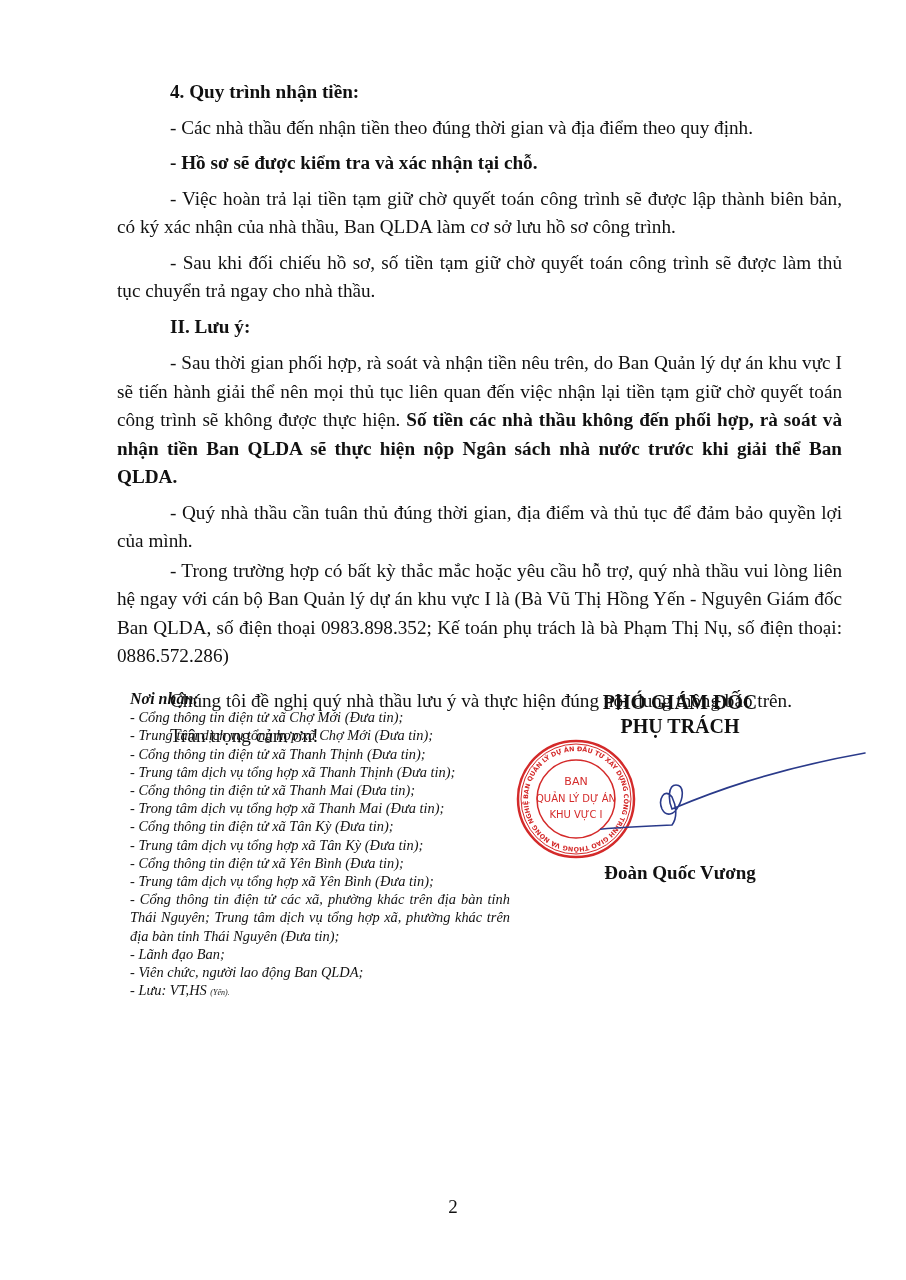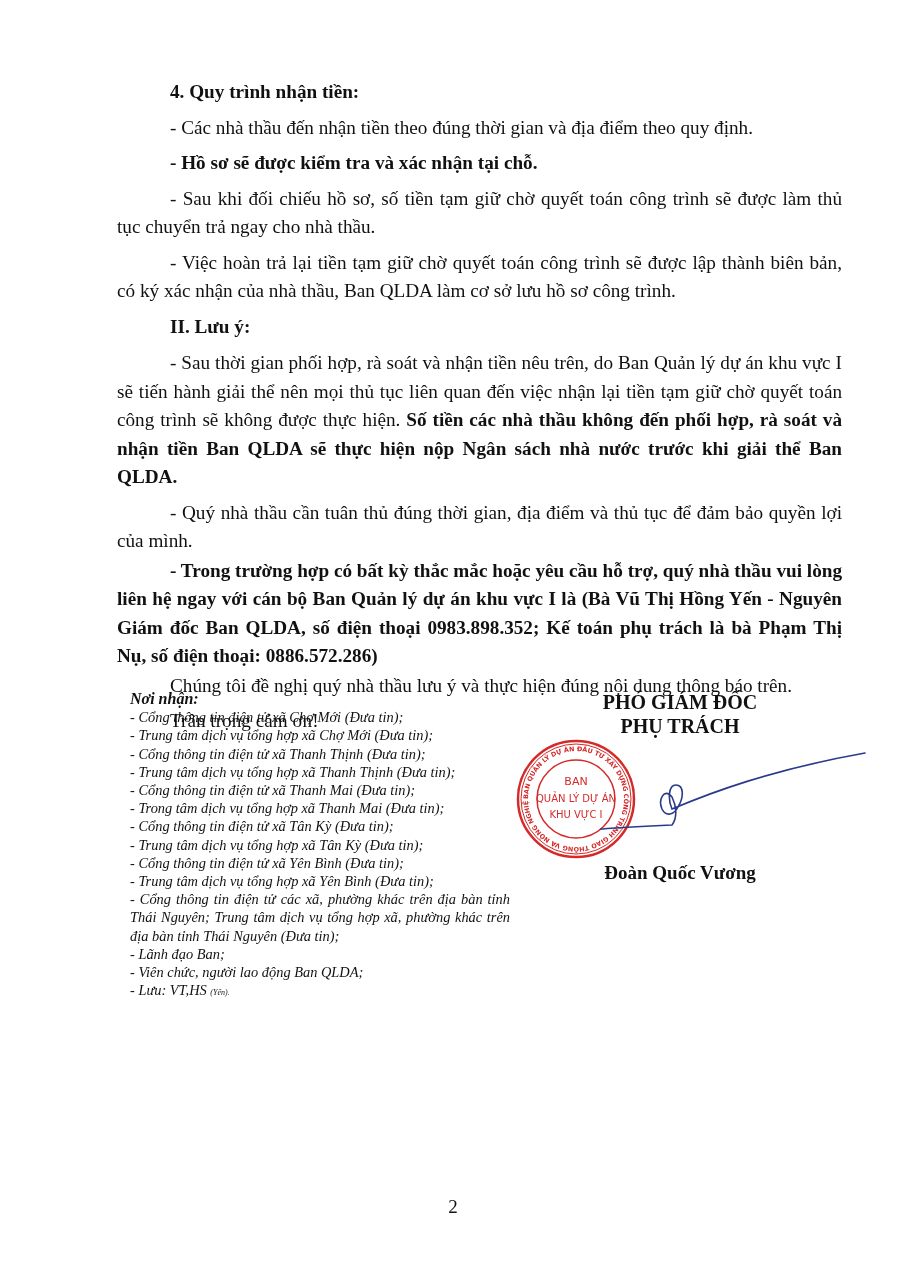--- a/index.html
+++ b/index.html
@@ -25,29 +25,29 @@
 </style>
 </head>
 <body>
 
 <div class="page">
 
   <div class="body-text" style="top:78px;">
     <p class="para heading" style="margin-bottom:7px;">4. Quy trình nhận tiền:</p>
     <p class="para" style="margin-bottom:7px;">- Các nhà thầu đến nhận tiền theo đúng thời gian và địa điểm theo quy định.</p>
     <p class="para" style="margin-bottom:7px;font-weight:bold;">- Hồ sơ sẽ được kiểm tra và xác nhận tại chỗ.</p>
+    <p class="para" style="margin-bottom:7px;">- Việc hoàn trả lại tiền tạm giữ chờ quyết toán công trình sẽ được lập thành biên bản, có ký xác nhận của nhà thầu, Ban QLDA làm cơ sở lưu hồ sơ công trình.</p>
     <p class="para" style="margin-bottom:7px;">- Sau khi đối chiếu hồ sơ, số tiền tạm giữ chờ quyết toán công trình sẽ được làm thủ tục chuyển trả ngay cho nhà thầu.</p>
-    <p class="para" style="margin-bottom:7px;">- Việc hoàn trả lại tiền tạm giữ chờ quyết toán công trình sẽ được lập thành biên bản, có ký xác nhận của nhà thầu, Ban QLDA làm cơ sở lưu hồ sơ công trình.</p>
 
     <p class="para heading" style="margin-bottom:8px;">II. Lưu ý:</p>
     <p class="para" style="margin-bottom:7px;">
       <span>- Sau thời gian phối hợp, rà soát và nhận tiền nêu trên, do Ban Quản lý dự án khu vực I sẽ tiến hành giải thể nên mọi thủ tục liên quan đến việc nhận lại tiền tạm giữ chờ quyết toán công trình sẽ không được thực hiện. </span><span class="b">Số tiền các nhà thầu không đến phối hợp, rà soát và nhận tiền Ban QLDA sẽ thực hiện nộp Ngân sách nhà nước trước khi giải thể Ban QLDA.</span>
     </p>
     <p class="para" style="margin-bottom:1px;">- Quý nhà thầu cần tuân thủ đúng thời gian, địa điểm và thủ tục để đảm bảo quyền lợi của mình.</p>
-    <p class="para" style="margin-bottom:1px;font-weight:bold;">- Trong trường hợp có bất kỳ thắc mắc hoặc yêu cầu hỗ trợ, quý nhà thầu vui lòng liên hệ ngay với cán bộ Ban Quản lý dự án khu vực I là (Bà Vũ Thị Hồng Yến - Nguyên Giám đốc Ban QLDA, số điện thoại 0983.898.352; Kế toán phụ trách là bà Phạm Thị Nụ, số điện thoại: 0886.572.286)</p>
+    <p class="para" style="margin-bottom:16px;">- Trong trường hợp có bất kỳ thắc mắc hoặc yêu cầu hỗ trợ, quý nhà thầu vui lòng liên hệ ngay với cán bộ Ban Quản lý dự án khu vực I là (Bà Vũ Thị Hồng Yến - Nguyên Giám đốc Ban QLDA, số điện thoại 0983.898.352; Kế toán phụ trách là bà Phạm Thị Nụ, số điện thoại: 0886.572.286)</p>
 
     <p class="para" style="margin-bottom:7px;">Chúng tôi đề nghị quý nhà thầu lưu ý và thực hiện đúng nội dung thông báo trên.</p>
     <p class="para">Trân trọng cảm ơn!</p>
   </div>
 
   <div class="recipients">
     <div class="title">Nơi nhận:</div>
     <span class="item">- Cổng thông tin điện tử xã Chợ Mới (Đưa tin);</span>
     <span class="item">- Trung tâm dịch vụ tổng hợp xã Chợ Mới (Đưa tin);</span>
     <span class="item">- Cổng thông tin điện tử xã Thanh Thịnh (Đưa tin);</span>

